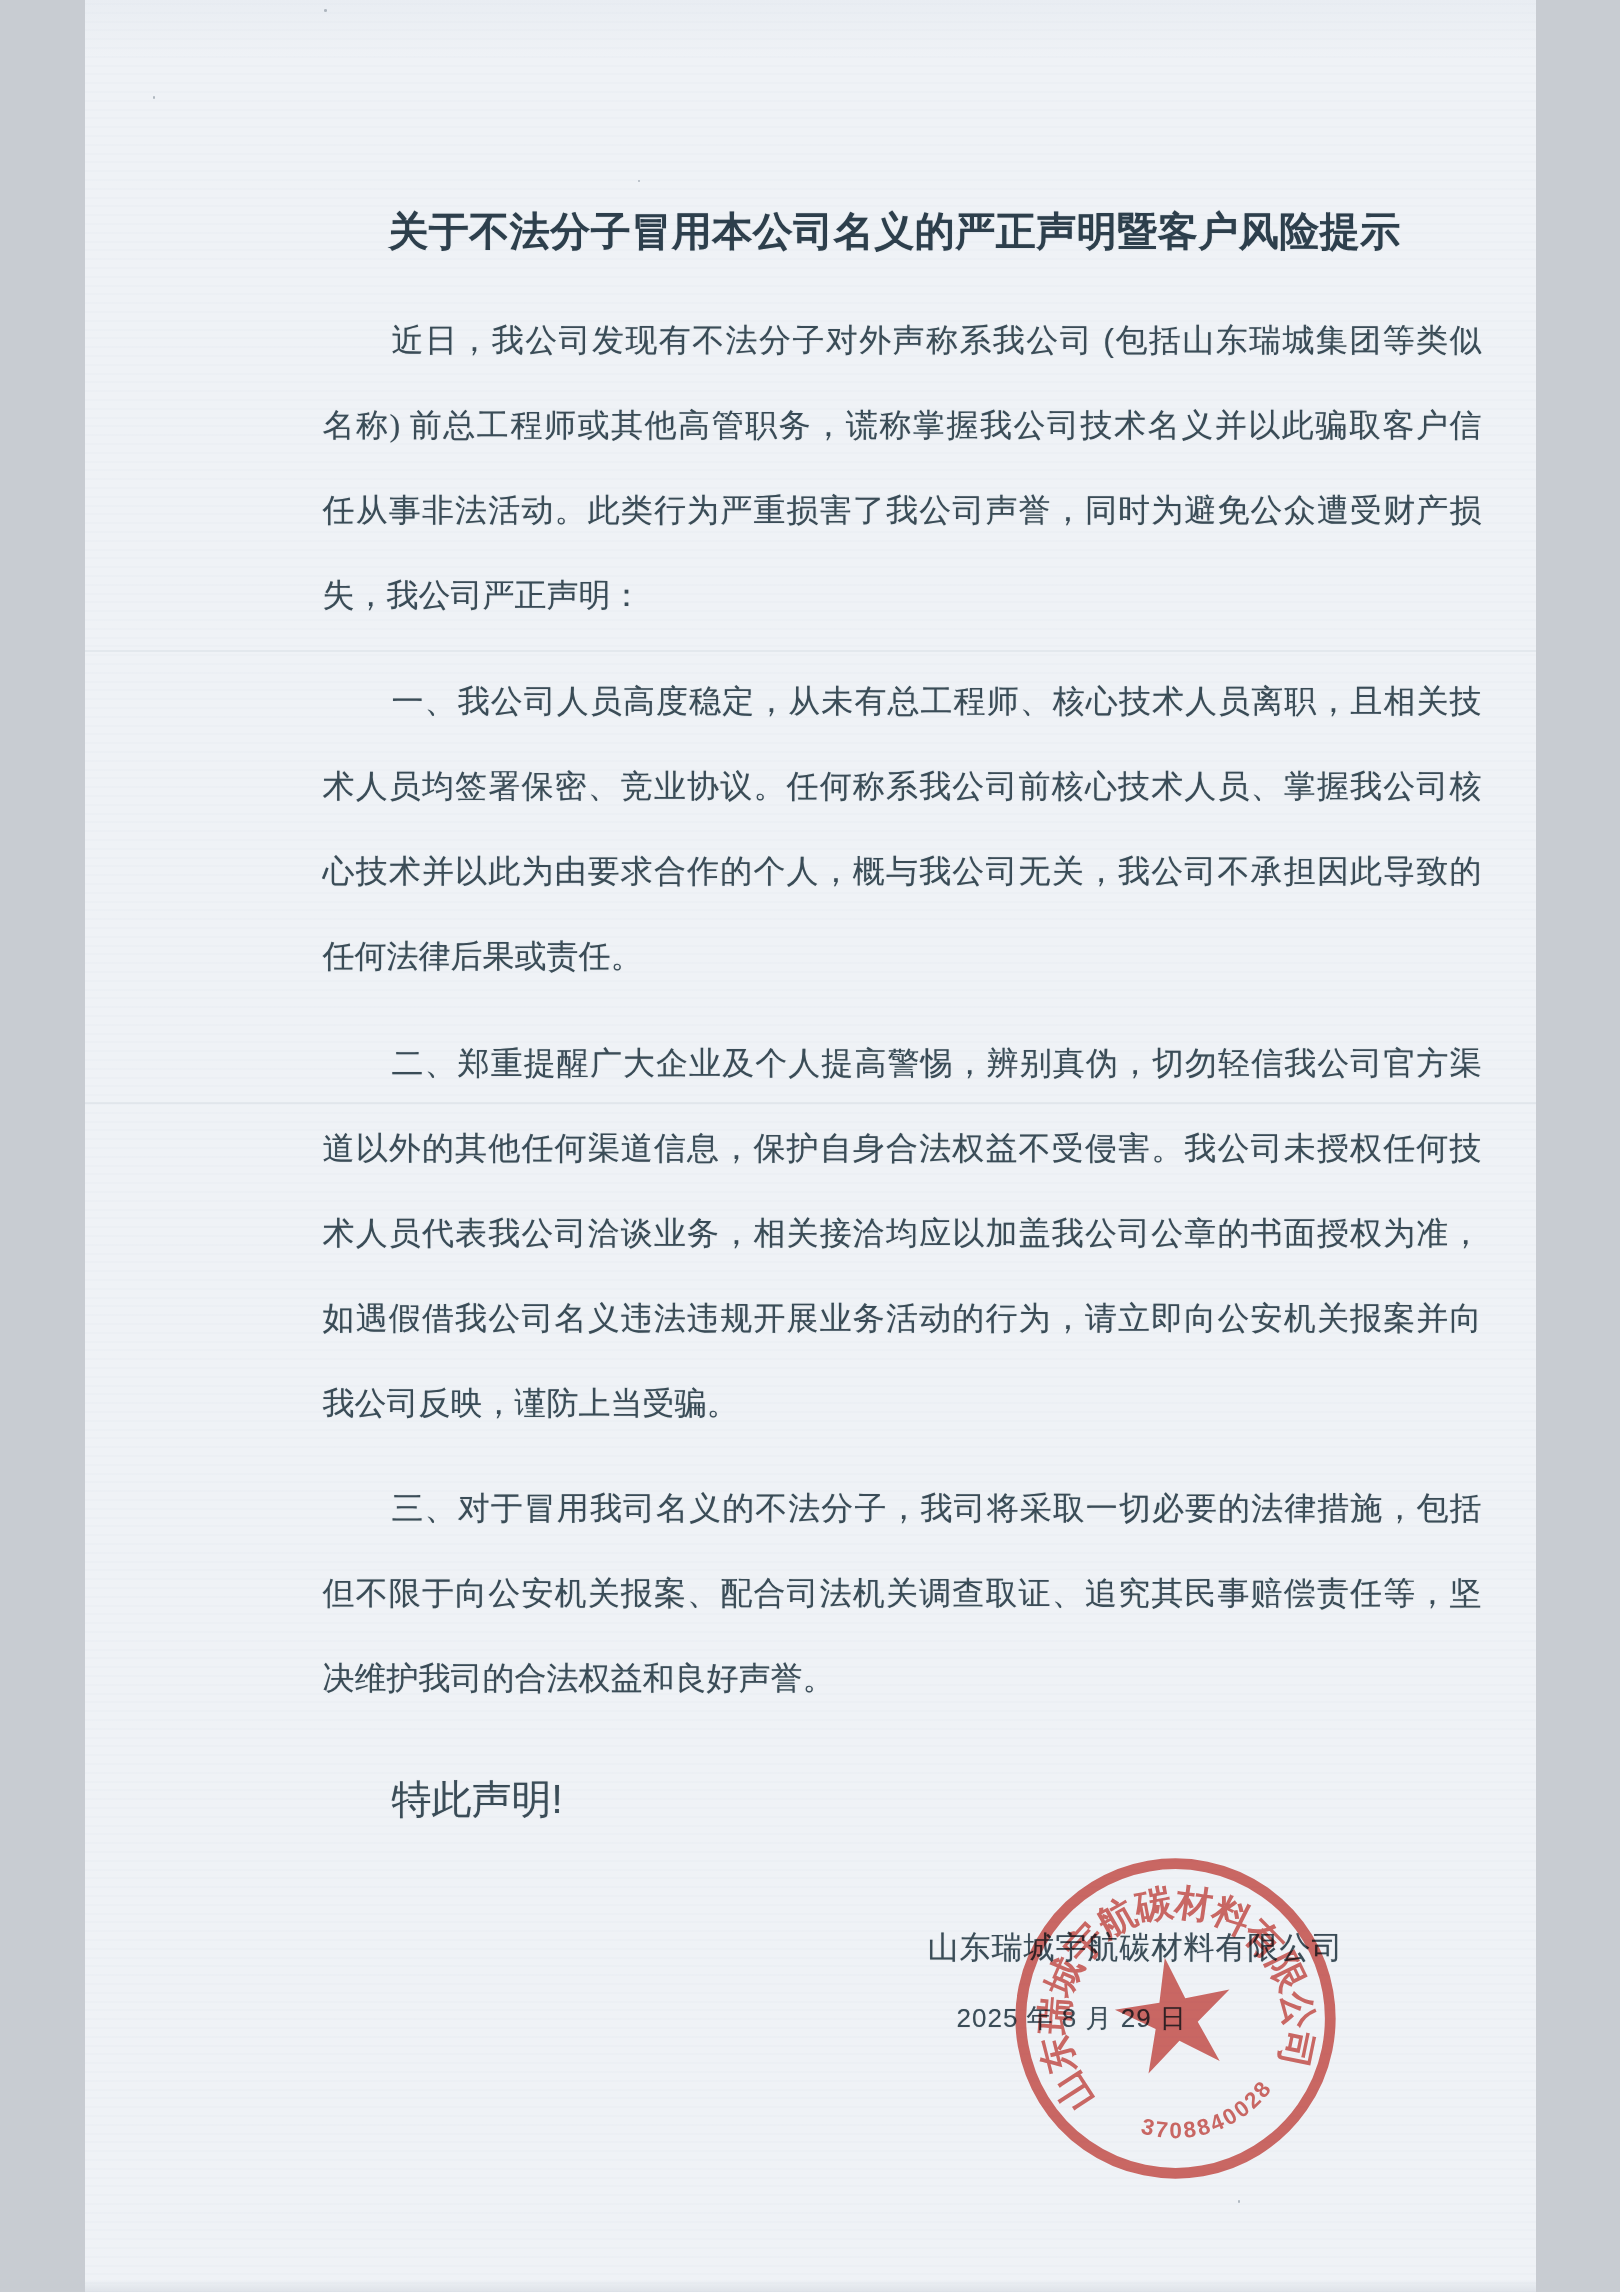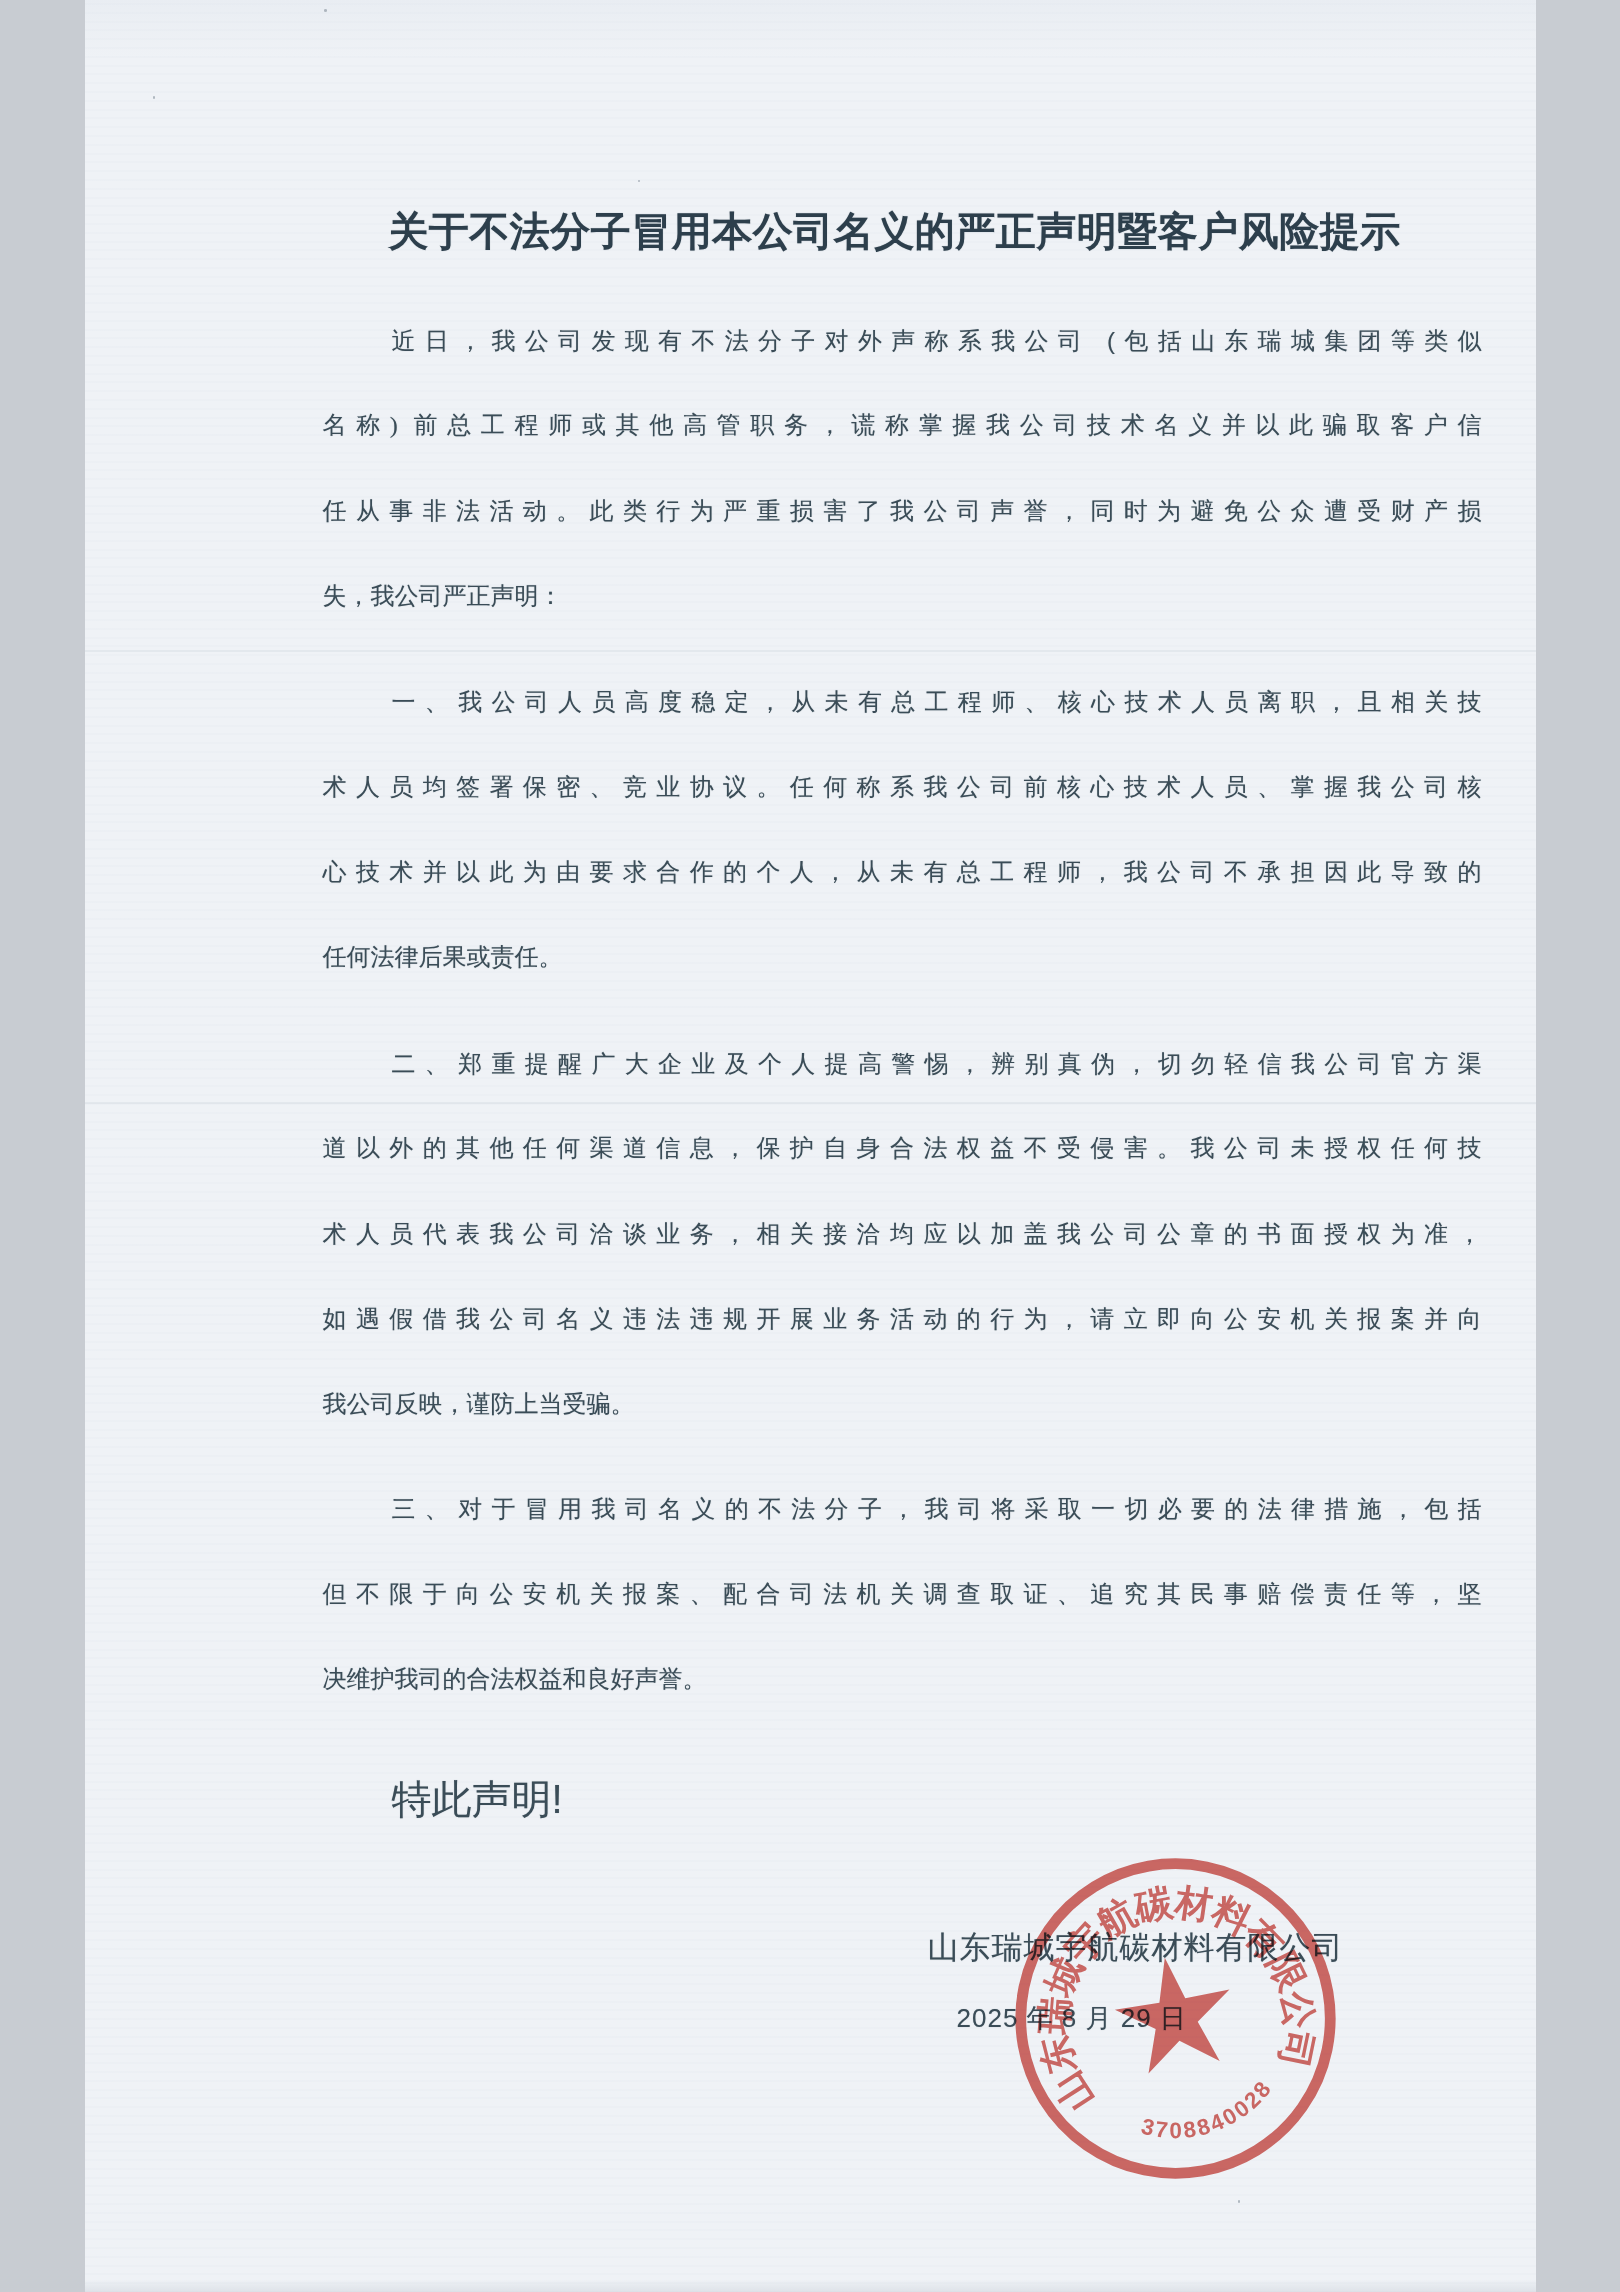--- a/index.html
+++ b/index.html
@@ -20,21 +20,21 @@
     position:absolute;top:204px;left:0;width:1620px;
     text-align:center;
     font-size:40px;font-weight:bold;
     color:#2d3f4c;
     letter-spacing:0.5px;
     text-shadow:0 0 1px rgba(45,63,76,.4);
     white-space:nowrap;
   }
   .body-line{
     position:absolute;left:238px;width:1159px;
-    font-size:24px;line-height:39px;height:41px;
+    font-size:32px;line-height:39px;height:41px;
     color:#3a4c57;
     text-shadow:0 0 1px rgba(58,76,87,.35);
     white-space:normal;
     overflow:visible;
   }
   .body-line.just{
     text-align:justify;
     text-align-last:justify;
     text-justify:inter-character;
   }
@@ -76,21 +76,21 @@
 
   <div class="doc-title">关于不法分子冒用本公司名义的严正声明暨客户风险提示</div>
 
   <div id="paragraphs">
       <div class="body-line indent just" style="top: 321px;">近日，我公司发现有不法分子对外声称系我公司 (包括山东瑞城集团等类似</div>
       <div class="body-line just" style="top: 406px; font-family: Liberation Serif, serif;">名称) 前总工程师或其他高管职务，谎称掌握我公司技术名义并以此骗取客户信</div>
       <div class="body-line just" style="top: 491px;">任从事非法活动。此类行为严重损害了我公司声誉，同时为避免公众遭受财产损</div>
       <div class="body-line" style="top: 576px;">失，我公司严正声明：</div>
       <div class="body-line indent just" style="top: 682px;">一、我公司人员高度稳定，从未有总工程师、核心技术人员离职，且相关技</div>
       <div class="body-line just" style="top: 767px;">术人员均签署保密、竞业协议。任何称系我公司前核心技术人员、掌握我公司核</div>
-      <div class="body-line just" style="top: 852px;">心技术并以此为由要求合作的个人，从未有总工程师，我公司不承担因此导致的</div>
+      <div class="body-line just" style="top: 852px;">心技术并以此为由要求合作的个人，概与我公司无关，我公司不承担因此导致的</div>
       <div class="body-line" style="top: 937px;">任何法律后果或责任。</div>
       <div class="body-line indent just" style="top: 1044px;">二、郑重提醒广大企业及个人提高警惕，辨别真伪，切勿轻信我公司官方渠</div>
       <div class="body-line just" style="top: 1129px; font-family: Liberation Serif, serif;">道以外的其他任何渠道信息，保护自身合法权益不受侵害。我公司未授权任何技</div>
       <div class="body-line just" style="top: 1214px;">术人员代表我公司洽谈业务，相关接洽均应以加盖我公司公章的书面授权为准，</div>
       <div class="body-line just" style="top: 1299px;">如遇假借我公司名义违法违规开展业务活动的行为，请立即向公安机关报案并向</div>
       <div class="body-line" style="top: 1384px;">我公司反映，谨防上当受骗。</div>
       <div class="body-line indent just" style="top: 1489px;">三、对于冒用我司名义的不法分子，我司将采取一切必要的法律措施，包括</div>
       <div class="body-line just" style="top: 1574px;">但不限于向公安机关报案、配合司法机关调查取证、追究其民事赔偿责任等，坚</div>
       <div class="body-line" style="top: 1659px;">决维护我司的合法权益和良好声誉。</div>
     </div>

